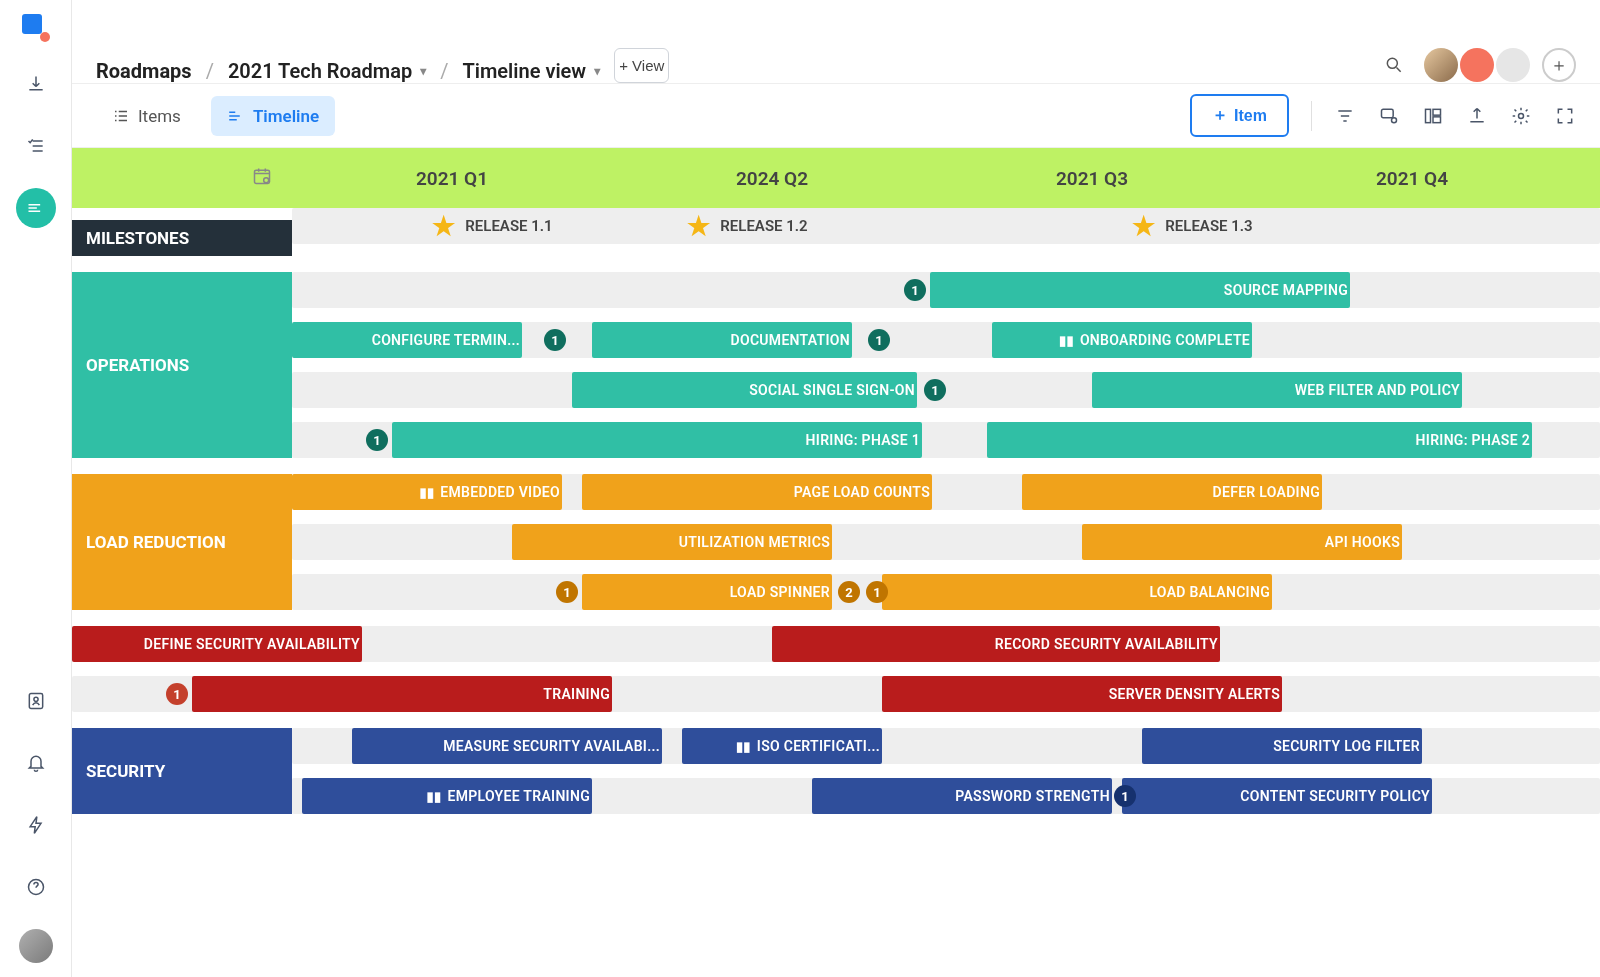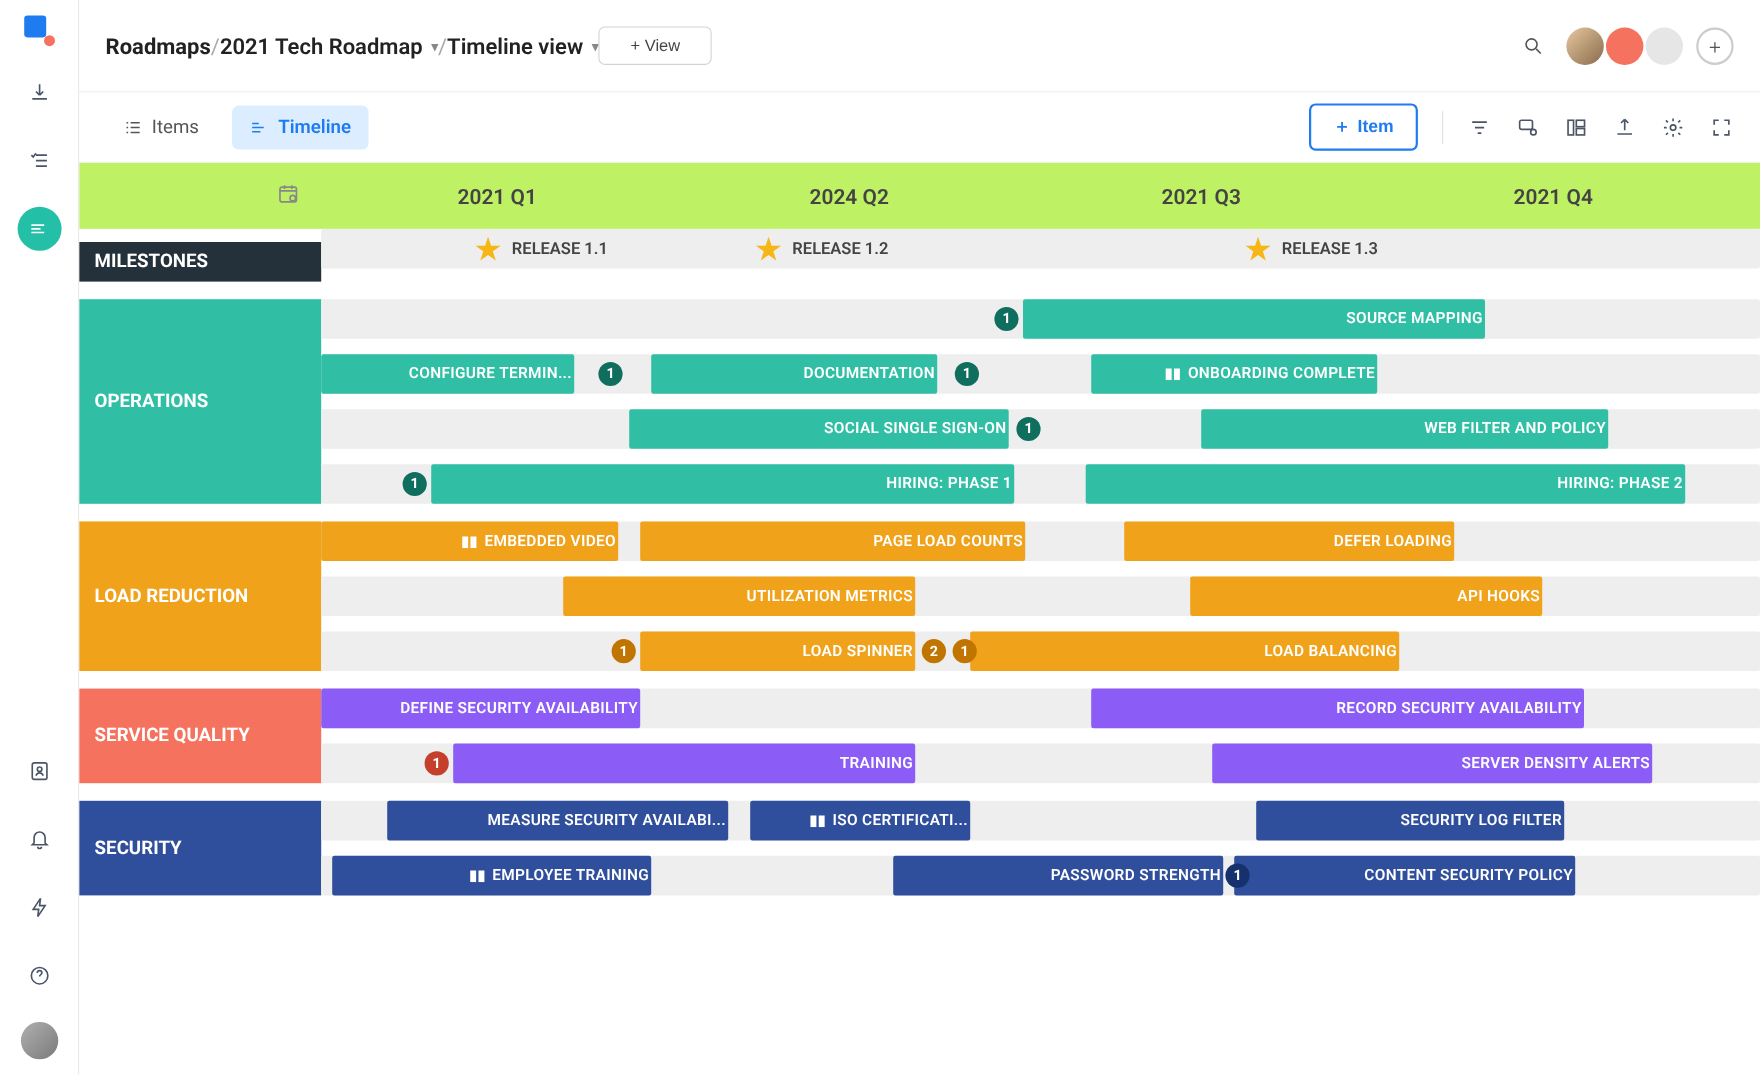--- a/index.html
+++ b/index.html
@@ -13,26 +13,26 @@
   .rail .logo .dot { width:10px; height:10px; background:#f5735e; border-radius:50%; position:absolute; bottom:0; right:0;}
   .rail-item { width:40px; height:40px; display:flex; align-items:center; justify-content:center; color:#4a5568; cursor:pointer; border-radius:50%; }
   .rail-item.active { background:#23bfa7; color:#fff; }
   .rail-spacer { flex:1; }
   .rail-avatar { width:34px; height:34px; border-radius:50%; background:linear-gradient(135deg,#b0b0b0,#7a7a7a); }
 
   
   .main { flex:1; display:flex; flex-direction:column; }
 
   
-  .topbar { height:84px; display:flex; align-items:center; padding:0 24px; border-bottom:1px solid #eee; }
+  .topbar { height:84px; display:flex; align-items:flex-end; padding:0 24px; border-bottom:1px solid #eee; gap:14px; }
   .crumb { font-size:20px; color:#222; font-weight:600; display:flex; align-items:center; gap:8px; cursor:pointer;}
   .crumb.root { font-weight:700; }
   .sep { color:#aaa; font-size:20px; }
   .chev { font-size:12px; color:#888; }
-  .btn-outline { border:1px solid #d0d4da; border-radius:6px; padding:8px 28px; font-size:15px; color:#444; cursor:pointer; background:#fff; display:inline-flex; align-items:center; gap:6px; }
+  .btn-outline { border:1px solid #d0d4da; border-radius:6px; padding:8px 4px; font-size:15px; color:#444; cursor:pointer; background:#fff; display:inline-flex; align-items:center; gap:6px; }
   .topbar-right { margin-left:auto; display:flex; align-items:center; gap:12px; }
   .icon-btn { width:36px; height:36px; display:flex; align-items:center; justify-content:center; color:#555; cursor:pointer; }
   .avatar-sm { width:34px; height:34px; border-radius:50%; }
   .avatar-plus { width:34px; height:34px; border-radius:50%; border:2px solid #ccc; display:flex; align-items:center; justify-content:center; font-size:18px; color:#555; cursor:pointer;}
 
   
   .toolbar { height:64px; display:flex; align-items:center; padding:0 24px; gap:14px; border-bottom:1px solid #eee; }
   .tab { display:flex; align-items:center; gap:8px; font-size:17px; color:#555; padding:10px 16px; border-radius:6px; cursor:pointer;}
   .tab.active { background:#dbedff; color:#1e7cf0; font-weight:600; }
   .tab svg { width:18px; height:18px; }
@@ -64,21 +64,21 @@
 
   
   .lane-milestones .lane-label { background:#24303a; }
   .lane-operations .lane-label { background:#30bfa5; }
   .lane-load .lane-label { background:#f0a21b; }
   .lane-service .lane-label { background:#f5735e; }
   .lane-security .lane-label { background:#2f4e9b; }
 
   .c-teal { background:#30bfa5; }
   .c-orange { background:#f0a21b; }
-  .c-coral { background:#8b5cf6; }
+  .c-coral { background:#b91c1c; }
   .c-blue { background:#2f4e9b; }
   .badge-teal { background:#0f6e5e; }
   .badge-orange { background:#c07500; }
   .badge-coral { background:#c4402c; }
   .badge-blue { background:#16316e; }
 
   svg { stroke:currentColor; fill:none; stroke-width:1.8; }
 </style>
 </head>
 <body>
@@ -343,21 +343,20 @@
                 <span>LOAD BALANCING</span>
               </div>
               <span class="count-badge badge-orange" style="left: 264px;">1</span>
               <span class="count-badge badge-orange" style="left: 546px;">2</span>
               <span class="count-badge badge-orange" style="left: 574px;">1</span>
             </div>
           </div>
       </div>
 
       <div class="row lane-service">
-        <div class="lane-label" id="service-label" style="height: 86px;">SERVICE QUALITY</div>
         <div class="lane-body" id="service-body" style="height: 86px;">
             <div class="track-row">
               <div class="track-bg"></div>
               <div class="bar c-coral" style="left: 0px; width: 290px;">
                 <span>DEFINE SECURITY AVAILABILITY</span>
               </div>
               <div class="bar c-coral" style="left: 700px; width: 448px;">
                 <span>RECORD SECURITY AVAILABILITY</span>
               </div>
             </div>

